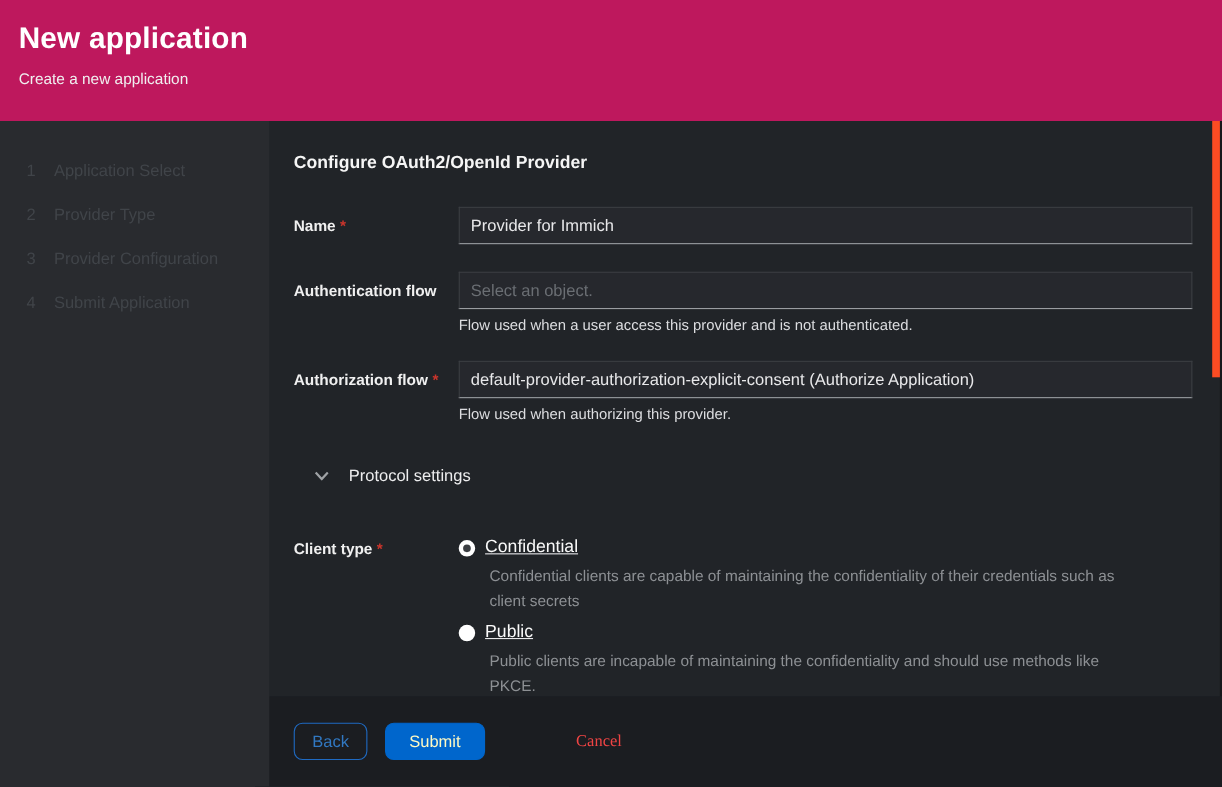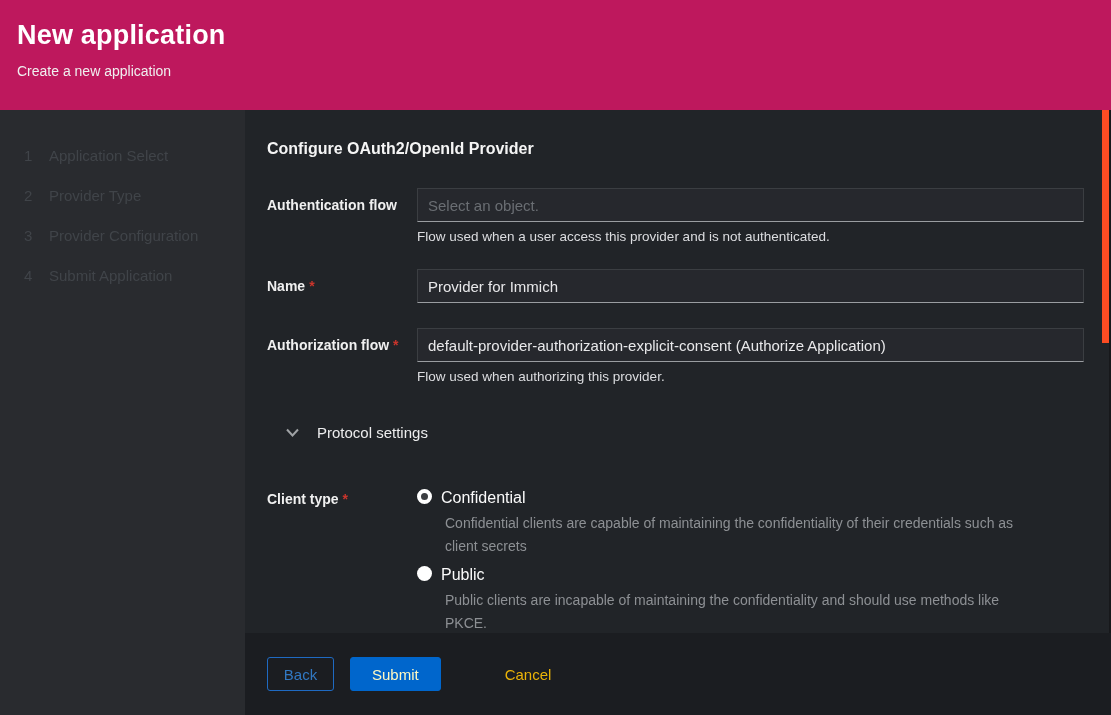--- a/index.html
+++ b/index.html
@@ -54,50 +54,50 @@
   
   .group-toggle {
     display:flex; align-items:center; padding-left:19px;
     margin:40px 0 48px 0; cursor:pointer; background:none; border:none;
     color:#ededee; font-size:15px; font-family:"Liberation Sans", sans-serif;
   }
   .chev { margin-right:18px; display:inline-flex; }
 
   
   .radio-option { margin-bottom:8px; }
-  .radio-line { display:flex; cursor:pointer; }
+  .radio-line { display:flex; align-items:center; cursor:pointer;text-decoration:underline; }
   .radio-circle {
     width:15px; height:15px; border-radius:50%; flex-shrink:0; margin-right:9px;
   }
   .radio-circle.selected { border:4px solid #ffffff; background:#3b3e42; }
   .radio-circle.unselected { background:#ffffff; }
   .radio-label { font-size:16px; color:#fafafa; }
   .radio-desc {
     margin:5px 0 0 28px; max-width:580px;
     font-size:14px; color:#8d9094; line-height:23px;
   }
 
   
   .wizard-footer {
     height:82px; background:#1b1d21; display:flex; align-items:center;
     padding-left:22px; flex-shrink:0;
   }
   .btn {
-    height:34px; border-radius:3px; font-size:15px; cursor:pointer;
+    height:34px; border-radius:8px; font-size:15px; cursor:pointer;
     font-family:"Liberation Sans", sans-serif;
   }
   .btn-back {
     width:67px; background:transparent; border:1px solid #1f6ac2; color:#3178c2;
   }
   .btn-submit {
     padding:0 21px; background:#0066cc; border:1px solid #0066cc; color:#fef9c3;
     margin-left:16px;
   }
   .link-cancel {
-    margin-left:64px; color:#eab308; font-size:15px; text-decoration:none; cursor:pointer;
+    margin-left:83px; color:#ef4444; font-size:15px; text-decoration:none; cursor:pointer;font-family:Liberation Serif, serif;
   }
 
   
   .scroll-edge {
     position:absolute; right:0; top:110px; width:2px; height:523px; background:#17181b;
   }
   .scroll-thumb {
     position:absolute; right:2px; top:110px; width:7px; height:233px;
     background:#fb4c23; cursor:pointer;
   }
@@ -132,34 +132,34 @@
   </nav>
 
   <div class="wizard-main">
 
     <div class="wizard-content">
 
       <h2 class="section-heading">Configure OAuth2/OpenId Provider</h2>
 
       <div class="form-row">
         <div class="row-label">
+          <span>Name</span><span class="req">*</span>
+        </div>
+        <div class="row-field">
+          <input class="text-input" type="text" value="Provider for Immich" style="">
+        </div>
+      </div>
+
+      <div class="form-row">
+        <div class="row-label">
           <span>Authentication flow</span>
         </div>
         <div class="row-field">
           <input class="text-input" type="text" placeholder="Select an object." style="">
           <div class="help-text">Flow used when a user access this provider and is not authenticated.</div>
-        </div>
-      </div>
-
-      <div class="form-row">
-        <div class="row-label">
-          <span>Name</span><span class="req">*</span>
-        </div>
-        <div class="row-field">
-          <input class="text-input" type="text" value="Provider for Immich" style="">
         </div>
       </div>
 
       <div class="form-row">
         <div class="row-label">
           <span>Authorization flow</span><span class="req">*</span>
         </div>
         <div class="row-field">
           <input class="text-input" type="text" value="default-provider-authorization-explicit-consent (Authorize Application)" style="">
           <div class="help-text">Flow used when authorizing this provider.</div>

